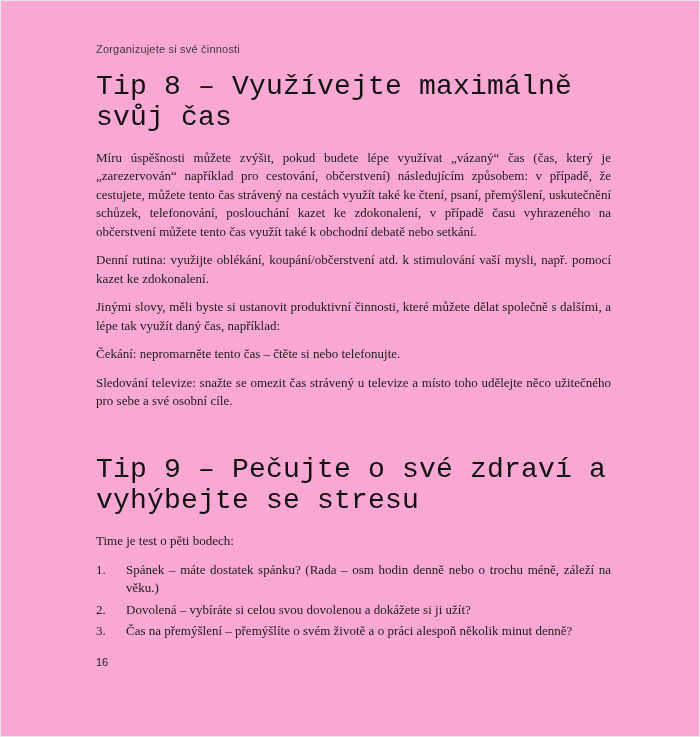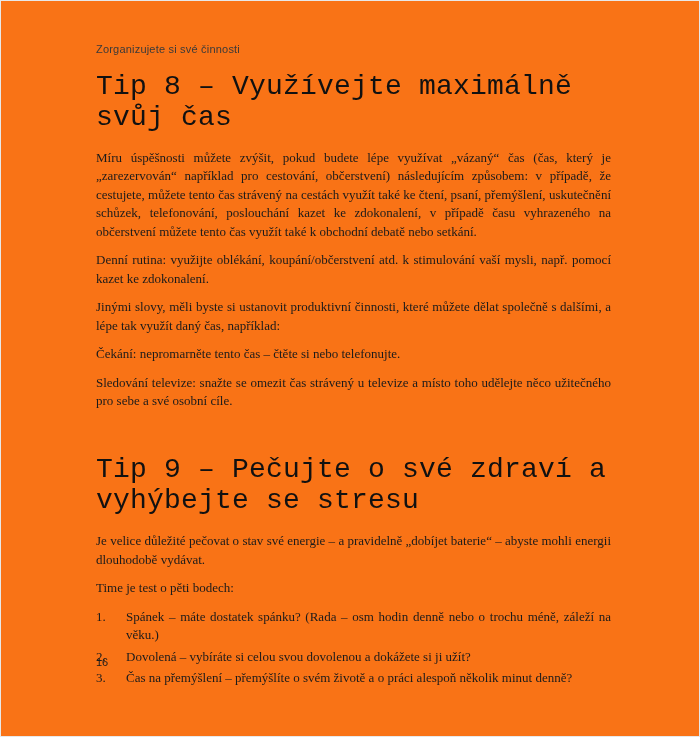--- a/index.html
+++ b/index.html
@@ -4,21 +4,21 @@
 <style>
   html, body {
     margin: 0;
     padding: 0;
     background: #ffffff;
   }
   .page {
     position: relative;
     width: 700px;
     height: 737px;
-    background: #f97316;
+    background: #f9a8d4;
     box-sizing: border-box;
     padding: 42px 88px 0 95px;
     color: #1b1b1b;
     overflow: hidden;
     border: 1px solid #e8e8e8;
   }
   .running-header {
     font-family: "Liberation Sans", sans-serif;
     font-size: 11px;
     color: #3a3a3a;
@@ -91,21 +91,20 @@
   <h1 class="tip-heading">Tip 8 – Využívejte maximálně svůj čas</h1>
 
   <p class="body">Míru úspěšnosti můžete zvýšit, pokud budete lépe využívat „vázaný“ čas (čas, který je „zarezervován“ například pro cestování, občerstvení) následujícím způsobem: v případě, že cestujete, můžete tento čas strávený na cestách využít také ke čtení, psaní, přemýšlení, uskutečnění schůzek, telefonování, poslouchání kazet ke zdokonalení, v případě času vyhrazeného na občerstvení můžete tento čas využít také k obchodní debatě nebo setkání.</p>
   <p class="body">Denní rutina: využijte oblékání, koupání/občerstvení atd. k stimulování vaší mysli, např. pomocí kazet ke zdokonalení.</p>
   <p class="body">Jinými slovy, měli byste si ustanovit produktivní činnosti, které můžete dělat společně s dalšími, a lépe tak využít daný čas, například:</p>
   <p class="body">Čekání: nepromarněte tento čas – čtěte si nebo telefonujte.</p>
   <p class="body">Sledování televize: snažte se omezit čas strávený u televize a místo toho udělejte něco užitečného pro sebe a své osobní cíle.</p>
 
   <h1 class="tip-heading second">Tip 9 – Pečujte o své zdraví a vyhýbejte se stresu</h1>
 
-  <p class="body">Je velice důležité pečovat o stav své energie – a pravidelně „dobíjet baterie“ – abyste mohli energii dlouhodobě vydávat.</p>
 
 
   <p class="body">Time je test o pěti bodech:</p>
 
   <ol class="checklist">
     <li>
       <span class="num">1.</span>
       <span class="text">Spánek – máte dostatek spánku? (Rada – osm hodin denně nebo o trochu méně, záleží na věku.)</span>
     </li>
     <li>

